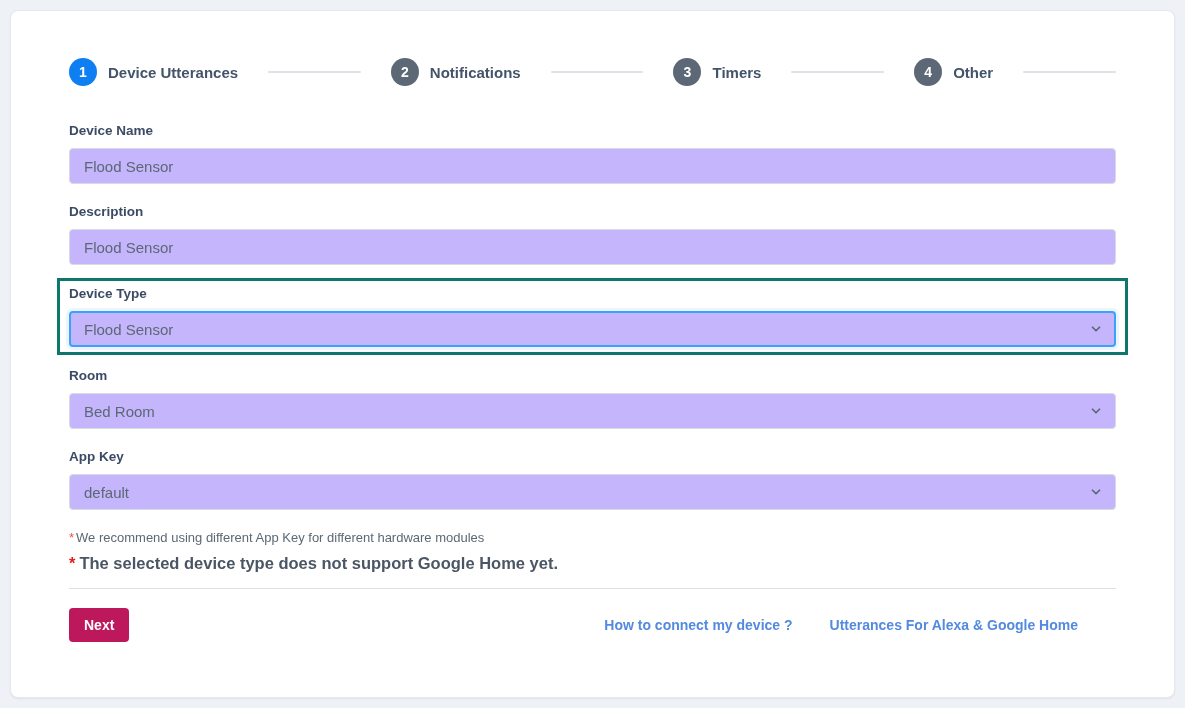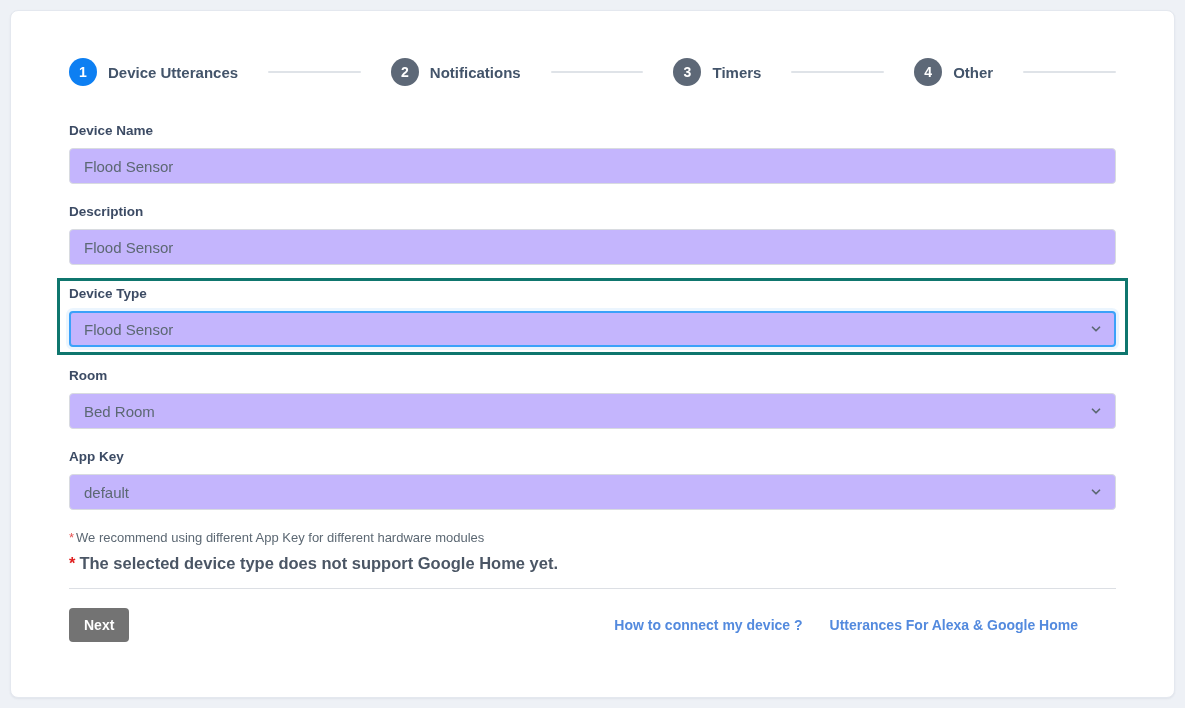--- a/index.html
+++ b/index.html
@@ -131,34 +131,34 @@
   }
 
   
   .footer-row {
     margin-top: 19px;
     display: flex;
     align-items: center;
     justify-content: space-between;
   }
   .next-btn {
-    background: #737373;
+    background: #be185d;
     border: none;
     border-radius: 4px;
     color: #ffffff;
     font-family: "Liberation Sans", sans-serif;
     font-size: 14px;
     font-weight: bold;
     padding: 9px 15px;
     cursor: pointer;
   }
   .footer-links {
     display: flex;
     align-items: center;
-    gap: 27px;
+    gap: 37px;
     margin-right: 38px;
   }
   .footer-link {
     color: #538ade;
     font-size: 14px;
     font-weight: bold;
     text-decoration: none;
     cursor: pointer;
     white-space: nowrap;
   }

